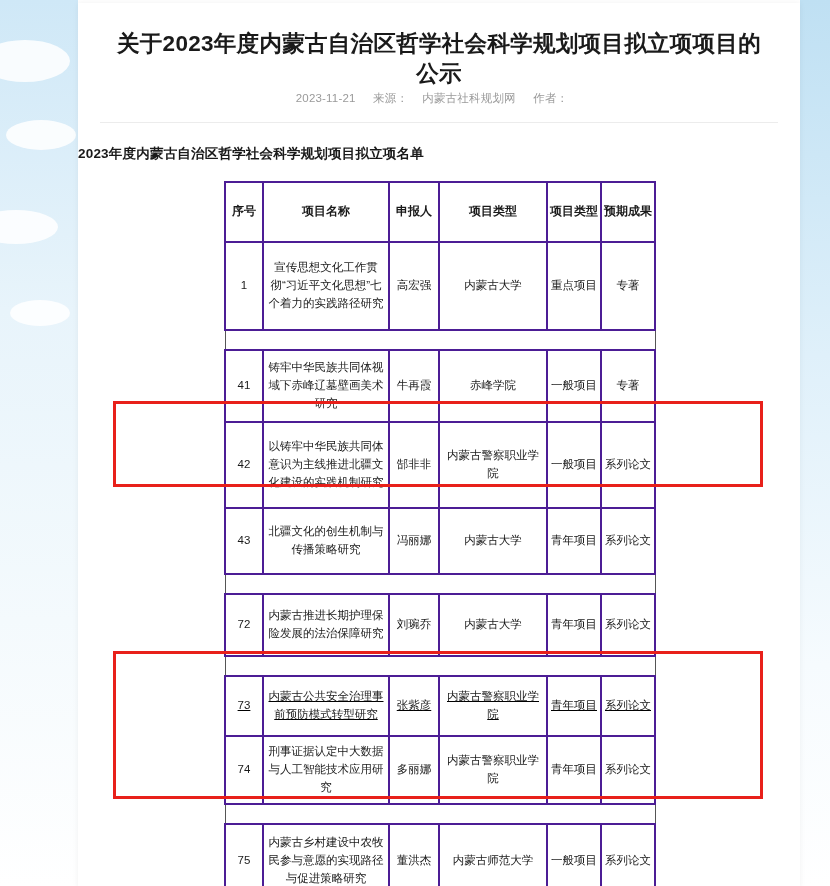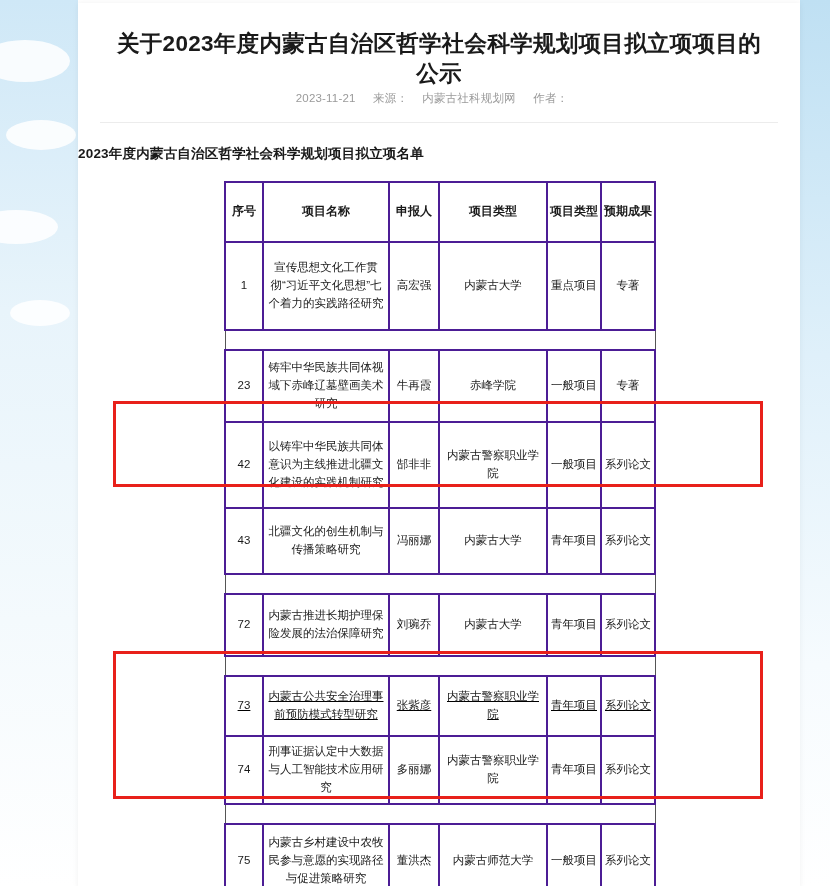--- a/index.html
+++ b/index.html
@@ -173,21 +173,21 @@
           <td class="name">宣传思想文化工作贯彻“习近平文化思想”七个着力的实践路径研究</td>
           <td>高宏强</td>
           <td>内蒙古大学</td>
           <td>重点项目</td>
           <td>专著</td>
         </tr>
         <tr class="spacer">
           <td colspan="6"></td>
         </tr>
         <tr style="height:72px;">
-          <td>23</td>
+          <td>41</td>
           <td class="name">铸牢中华民族共同体视域下赤峰辽墓壁画美术研究</td>
           <td>牛再霞</td>
           <td>赤峰学院</td>
           <td>一般项目</td>
           <td>专著</td>
         </tr>
         <tr style="height:86px;">
           <td>42</td>
           <td class="name">以铸牢中华民族共同体意识为主线推进北疆文化建设的实践机制研究</td>
           <td>郜非非</td>

